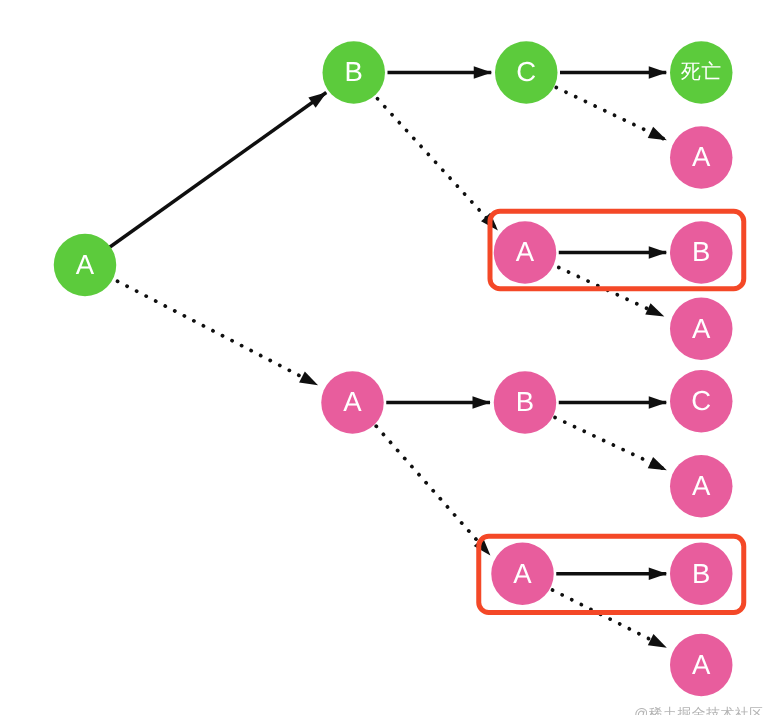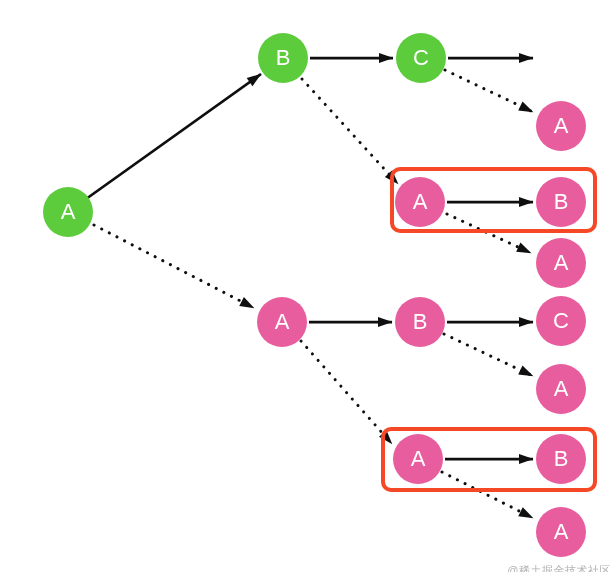--- a/index.html
+++ b/index.html
@@ -79,20 +79,21 @@
     <path class="link dotted" d="M301,341 L392,444" marker-end="url(#arrowhead)"></path>
     <path class="link dotted" d="M442,472 L533,518" marker-end="url(#arrowhead)"></path>
   </svg>
 
   <div class="hbox" style="left:390px;top:167px;width:207px;height:66px;"></div>
   <div class="hbox" style="left:381px;top:427px;width:216px;height:65px;"></div>
 
   <div class="node green" style="left:43px;top:187px;">A</div>
   <div class="node green" style="left:258px;top:33px;">B</div>
   <div class="node green" style="left:396px;top:33px;">C</div>
+  <div class="node green cjk" style="left:536px;top:33px;">死亡</div>
   <div class="node pink" style="left:536px;top:101px;">A</div>
   <div class="node pink" style="left:395px;top:177px;">A</div>
   <div class="node pink" style="left:536px;top:177px;">B</div>
   <div class="node pink" style="left:536px;top:238px;">A</div>
   <div class="node pink" style="left:257px;top:297px;">A</div>
   <div class="node pink" style="left:395px;top:297px;">B</div>
   <div class="node pink" style="left:536px;top:296px;">C</div>
   <div class="node pink" style="left:536px;top:364px;">A</div>
   <div class="node pink" style="left:393px;top:434px;">A</div>
   <div class="node pink" style="left:536px;top:434px;">B</div>

